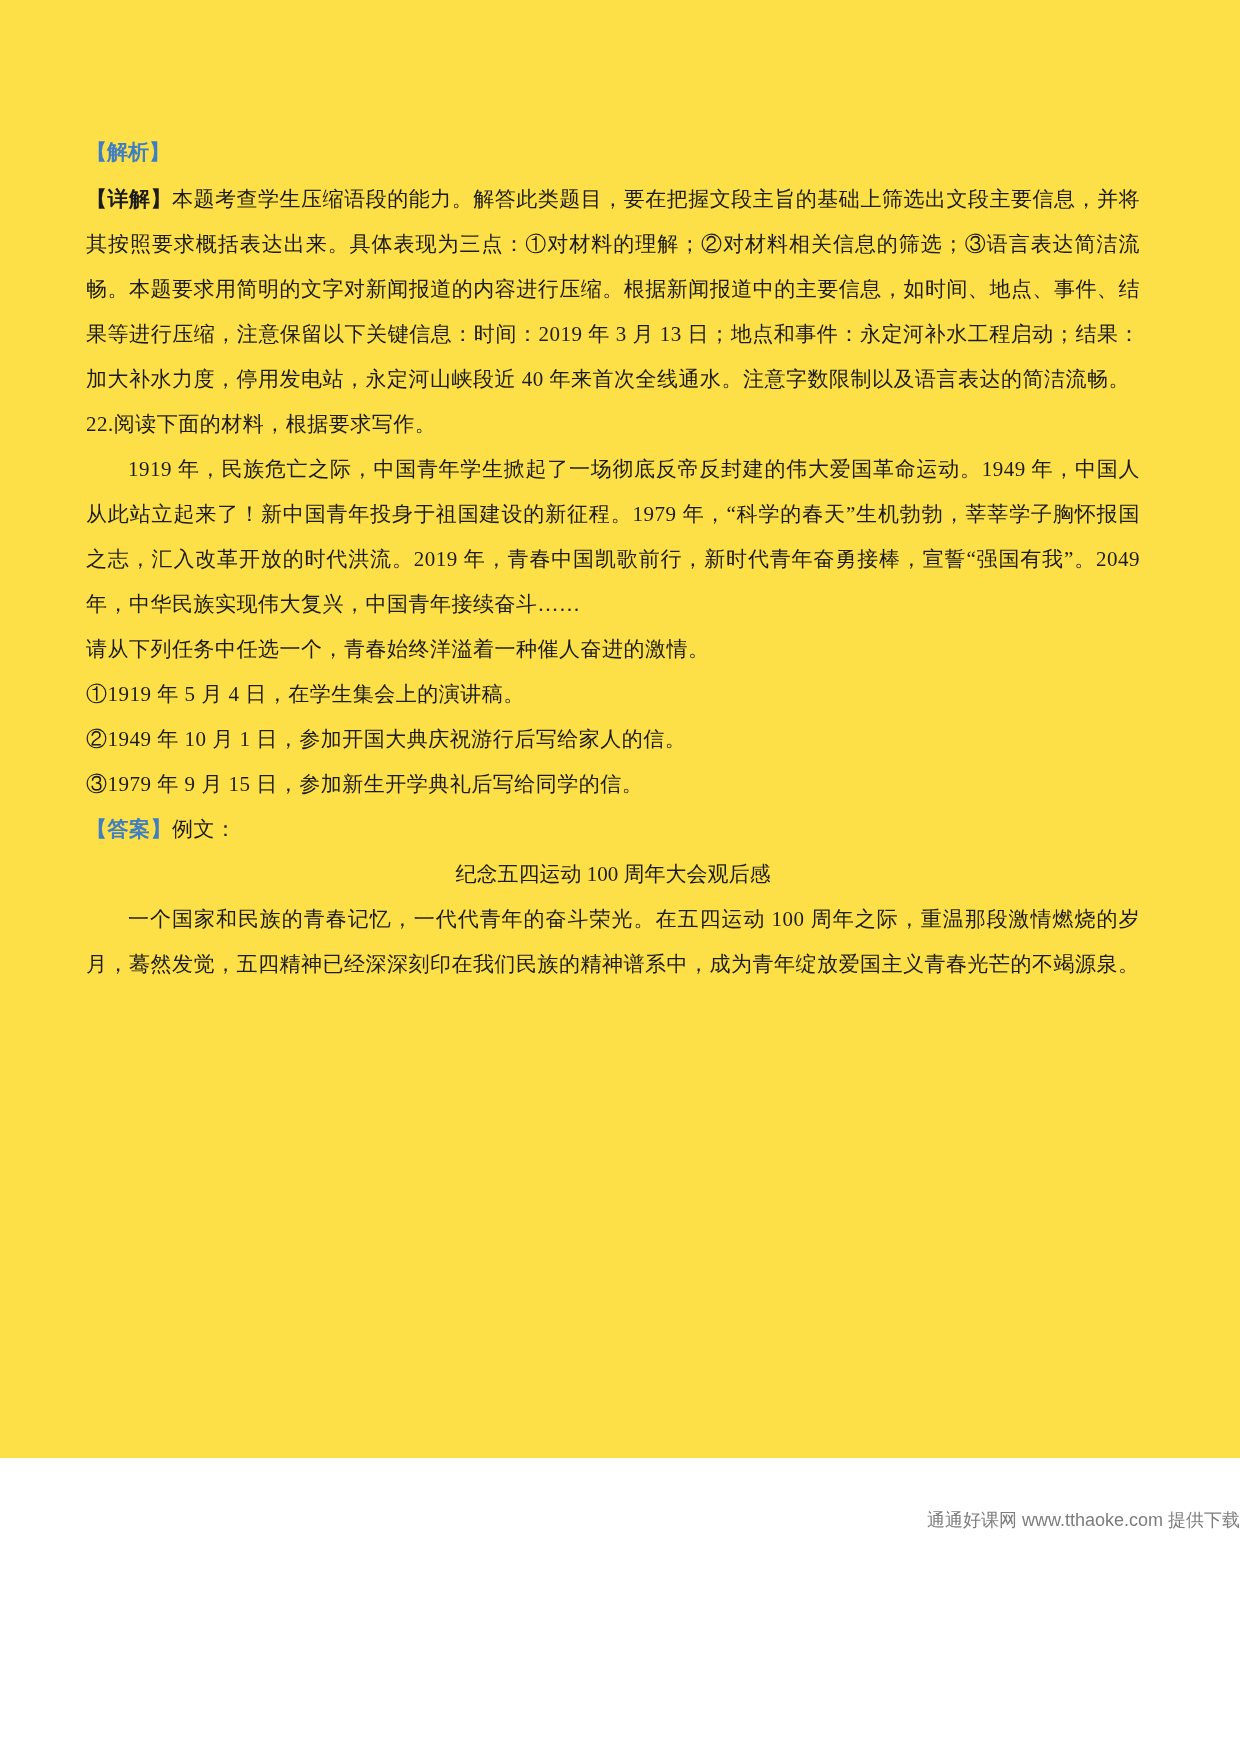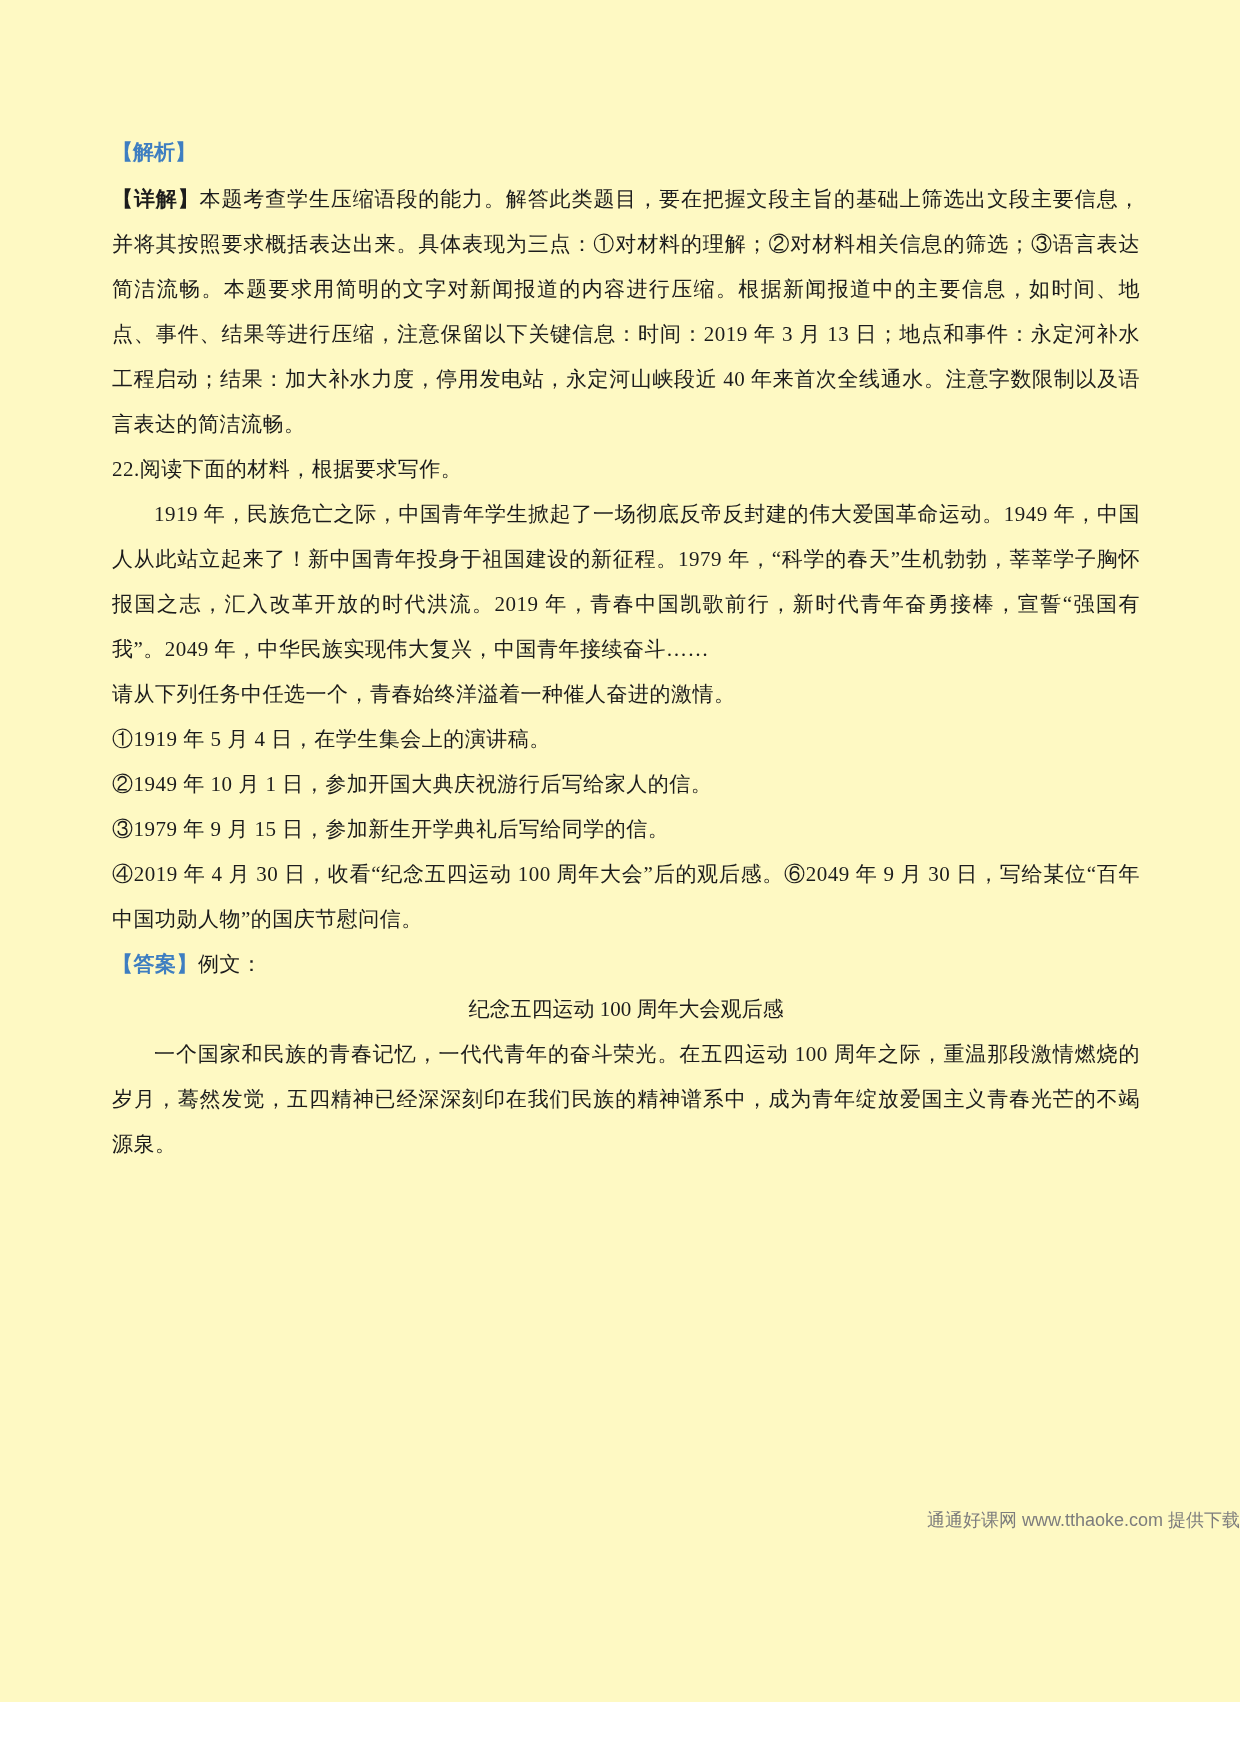--- a/index.html
+++ b/index.html
@@ -7,24 +7,24 @@
   body {
     width: 1240px;
     height: 1754px;
     font-family: "Liberation Serif", "DejaVu Serif", serif;
     color: #1c1c1c;
     position: relative;
     overflow: hidden;
   }
   .page {
     width: 1240px;
-    height: 1702px;
-    padding: 130px 100px 0 112px;
+    height: 1458px;
+    padding: 130px 100px 0 86px;
     position: relative;
-    background: #fef9c3;
+    background: #fde047;
   }
   .para {
     font-size: 21px;
     line-height: 45px;
     text-align: justify;
     letter-spacing: 0.5px;
     color: #1c1c1c;
   }
   .indent { text-indent: 2em; }
   .blue { color: #3e7ec1; }
@@ -77,21 +77,20 @@
   <p class="para indent">1919 年，民族危亡之际，中国青年学生掀起了一场彻底反帝反封建的伟大爱国革命运动。1949 年，中国人从此站立起来了！新中国青年投身于祖国建设的新征程。1979 年，“科学的春天”生机勃勃，莘莘学子胸怀报国之志，汇入改革开放的时代洪流。2019 年，青春中国凯歌前行，新时代青年奋勇接棒，宣誓“强国有我”。2049 年，中华民族实现伟大复兴，中国青年接续奋斗……</p>
 
   <p class="para">请从下列任务中任选一个，青春始终洋溢着一种催人奋进的激情。</p>
 
   <p class="para">①1919 年 5 月 4 日，在学生集会上的演讲稿。</p>
 
   <p class="para">②1949 年 10 月 1 日，参加开国大典庆祝游行后写给家人的信。</p>
 
   <p class="para">③1979 年 9 月 15 日，参加新生开学典礼后写给同学的信。</p>
 
-  <p class="para">④2019 年 4 月 30 日，收看“纪念五四运动 100 周年大会”后的观后感。⑥2049 年 9 月 30 日，写给某位“百年中国功勋人物”的国庆节慰问信。</p>
 
 
   <p class="para"><span class="blue bold">【答案】</span><span>例文：</span></p>
 
   <div class="essay-title">纪念五四运动 100 周年大会观后感</div>
 
   <p class="para indent">一个国家和民族的青春记忆，一代代青年的奋斗荣光。在五四运动 100 周年之际，重温那段激情燃烧的岁月，蓦然发觉，五四精神已经深深刻印在我们民族的精神谱系中，成为青年绽放爱国主义青春光芒的不竭源泉。</p>
 
 
   <div class="footer">通通好课网 www.tthaoke.com 提供下载</div>

